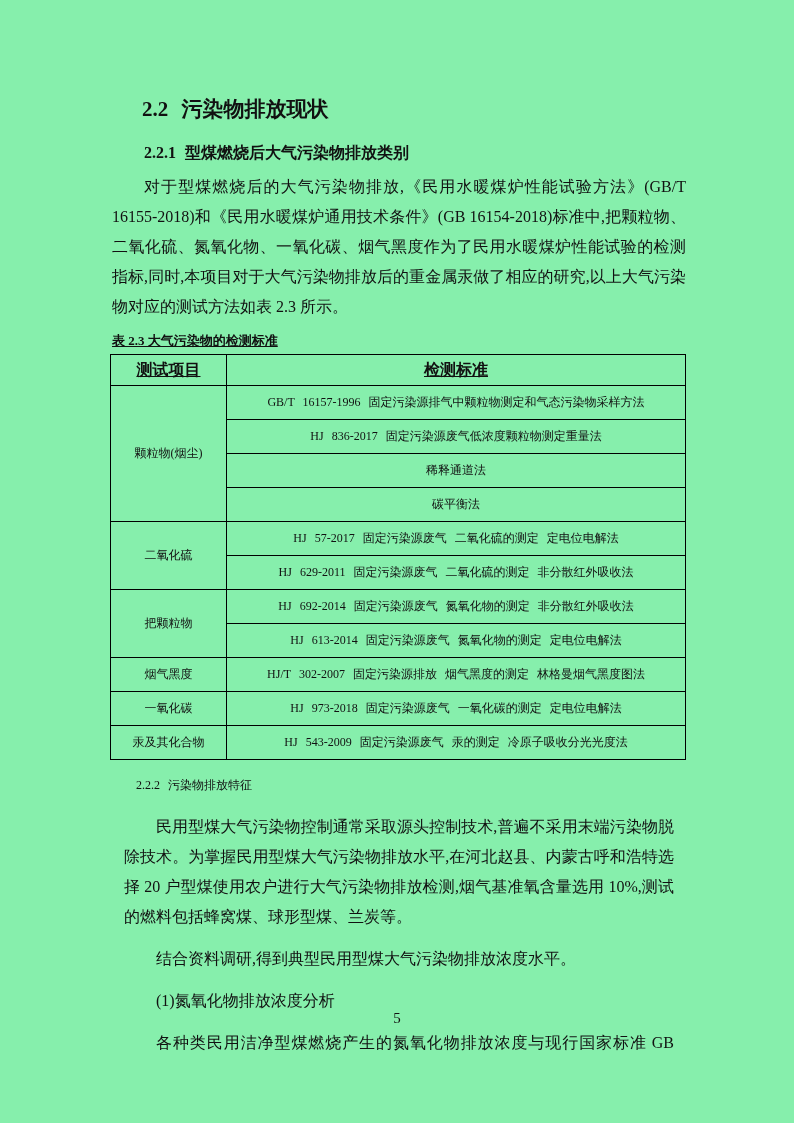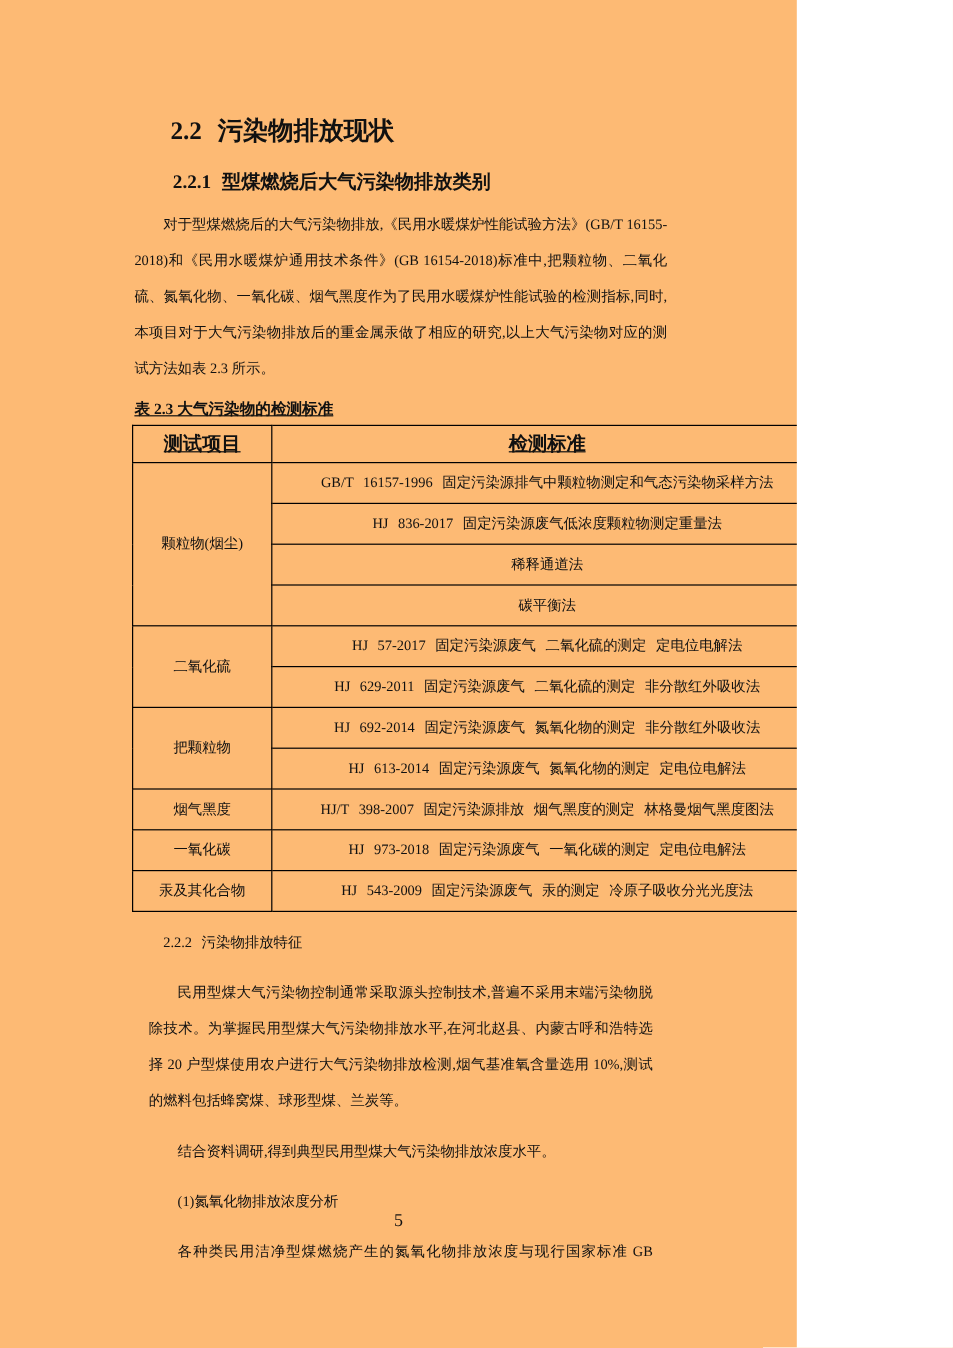--- a/index.html
+++ b/index.html
@@ -1,20 +1,20 @@
 <!DOCTYPE html>
 <html><head>
 <meta charset="utf-8">
 <style>
   html, body { margin: 0; padding: 0; background: #ffffff; }
   .page {
     position: relative;
-    width: 664px;
+    width: 794px;
     height: 1123px;
-    background: #fdba74;
+    background: #86efac;
     overflow: hidden;
     font-family: "Liberation Serif", "DejaVu Serif", serif;
     color: #111111;
   }
   .content {
     padding: 96px 108px 0 112px;
   }
   .heading {
     font-size: 21px;
     font-weight: bold;
@@ -32,21 +32,21 @@
   }
   .subheading2 {
     font-size: 12px;
     font-weight: normal;
     line-height: 30px;
     margin: 10px 0 0 0;
     text-indent: 2em;
     word-spacing: 5px;
   }
   .para {
-    font-size: 12px;
+    font-size: 16px;
     line-height: 30px;
     margin: 4px 0 0 0;
     text-align: justify;
     text-indent: 2em;
   }
   .para.flush { margin: 12px; }
   .force-justify { text-align-last: justify; }
   .table-caption {
     font-size: 13px;
     font-weight: bold;
@@ -137,21 +137,21 @@
         </tr>
         <tr>
           <td rowspan="2">把颗粒物</td>
           <td>HJ 692-2014 固定污染源废气 氮氧化物的测定 非分散红外吸收法</td>
         </tr>
         <tr>
           <td>HJ 613-2014 固定污染源废气 氮氧化物的测定 定电位电解法</td>
         </tr>
         <tr>
           <td>烟气黑度</td>
-          <td>HJ/T 398-2007 固定污染源排放 烟气黑度的测定 林格曼烟气黑度图法</td>
+          <td>HJ/T 302-2007 固定污染源排放 烟气黑度的测定 林格曼烟气黑度图法</td>
         </tr>
         <tr>
           <td>一氧化碳</td>
           <td>HJ 973-2018 固定污染源废气 一氧化碳的测定 定电位电解法</td>
         </tr>
         <tr>
           <td>汞及其化合物</td>
           <td>HJ 543-2009 固定污染源废气 汞的测定 冷原子吸收分光光度法</td>
         </tr>
       </tbody>

